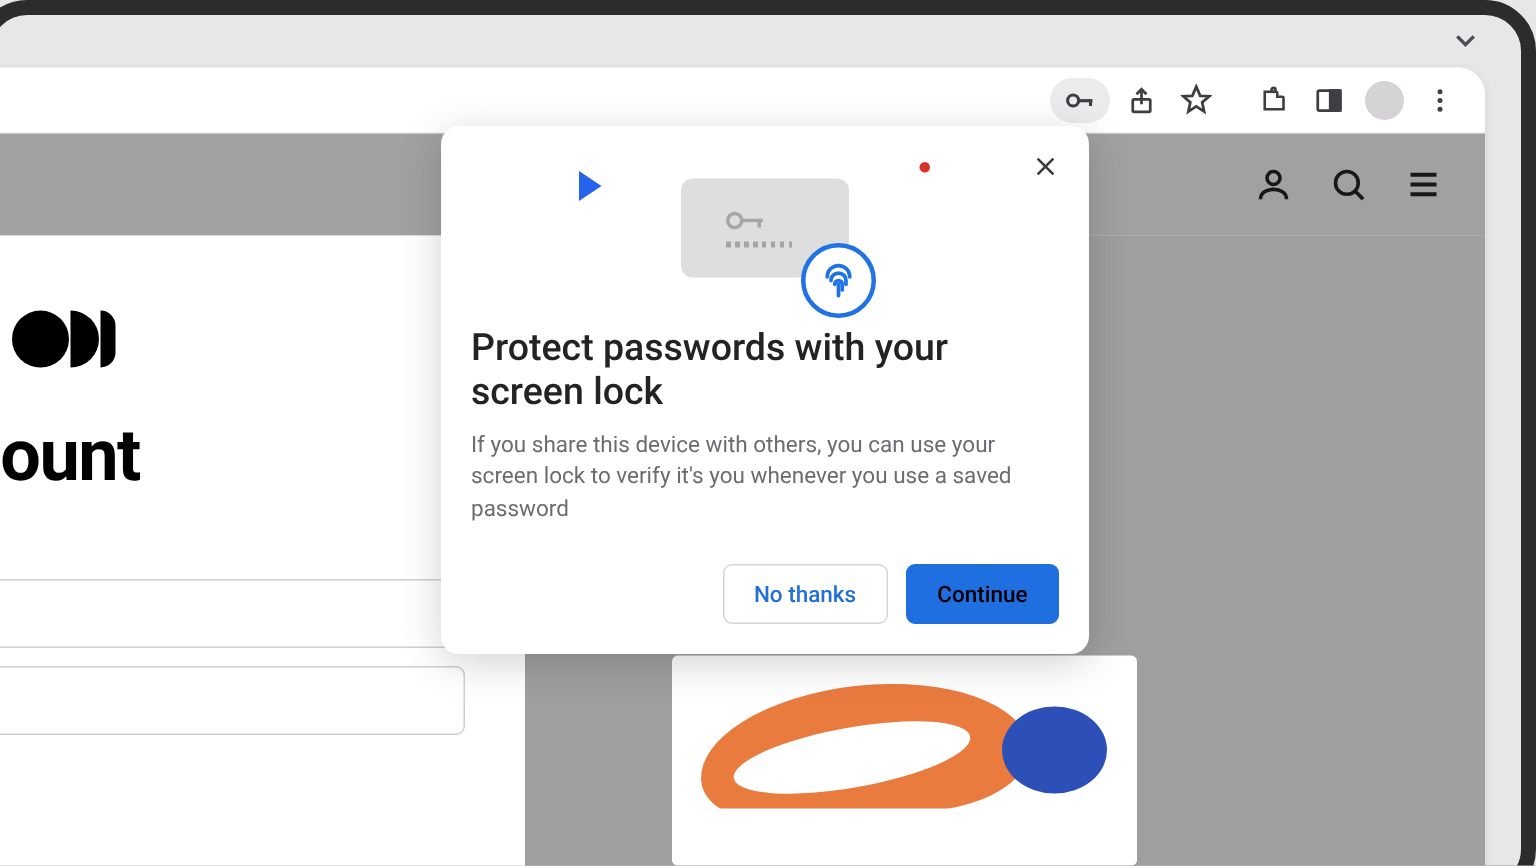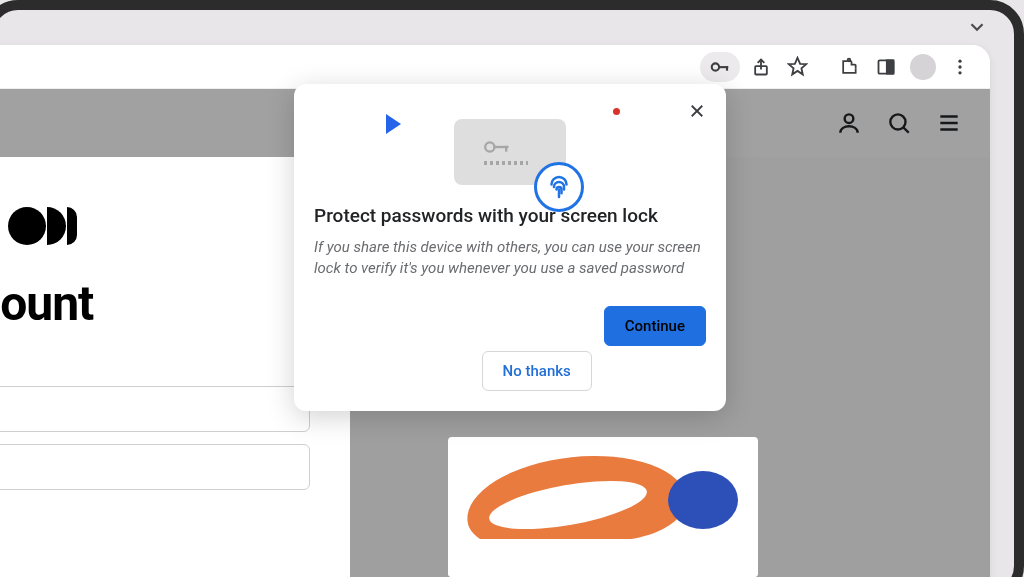--- a/index.html
+++ b/index.html
@@ -28,25 +28,25 @@
     .shoe .white-sw { position:absolute; left:40px; top:48px; width:160px; height:40px; background:#fff; border-radius:50%; transform:rotate(-10deg); }
     .popover { position:absolute; left:294px; top:84px; width:432px; background:#fff; border-radius:12px; box-shadow:0 6px 28px rgba(0,0,0,0.18); padding:16px 20px 20px 20px; }
     .popover .close { position:absolute; top:12px; right:14px; width:30px; height:30px; display:flex; align-items:center; justify-content:center; color:#3a3c3f; cursor:pointer; }
     .pop-header-illus { height:96px; display:flex; align-items:center; justify-content:center; position:relative; }
     .play-tri { position:absolute; left:72px; top:14px; width:0; height:0; border-top:10px solid transparent; border-bottom:10px solid transparent; border-left:15px solid #2563eb; }
     .red-dot { position:absolute; right:86px; top:8px; width:7px; height:7px; background:#d9322b; border-radius:50%; }
     .card-illus { width:112px; height:66px; background:#dedede; border-radius:8px; position:relative; margin-top:8px; }
     .card-illus .key-gray { position:absolute; left:30px; top:18px; color:#a6a6a6; }
     .card-illus .dots { position:absolute; left:30px; top:42px; width:44px; height:4px; background:repeating-linear-gradient(90deg,#a6a6a6 0 3px,transparent 3px 6px); }
     .fp-badge { position:absolute; left:220px; top:62px; width:50px; height:50px; border:3px solid #2073e4; border-radius:50%; display:flex; align-items:center; justify-content:center; background:#fff; }
-    .pop-title { font-size:19px; color:#222325; font-weight:500; margin-top:8px; margin-bottom:10px; }
-    .pop-body { font-size:15px; line-height:1.42; color:#6a6c6f; margin-bottom:26px;font-style:italic; }
+    .pop-title { font-size:25px; color:#222325; font-weight:500; margin-top:22px; margin-bottom:10px; }
+    .pop-body { font-size:15px; line-height:1.42; color:#6a6c6f; margin-bottom:26px; }
     .pop-actions { display:flex; justify-content:flex-end; gap:12px; }
     .btn { height:40px; padding:0 20px; border-radius:6px; font-size:15px; font-weight:500; display:inline-flex; align-items:center; cursor:pointer; }
-    .btn-secondary { background:#fff; border:1px solid #d6d6d8; color:#236fd8;margin-top:45px; }
+    .btn-secondary { background:#fff; border:1px solid #d6d6d8; color:#236fd8; }
     .btn-primary { background:#1f6fe0; border:1px solid #1f6fe0; color:#000000; }
     .chevron-corner { position:absolute; top:16px; right:36px; color:#4b4d50; }
     .avatar { width:26px; height:26px; background:#d5d3d5; border-radius:50%; }
   </style>
 </head>
 <body>
 
 <div class="chevron-corner">
   <svg width="22" height="22" viewBox="0 0 24 24" fill="none" stroke="currentColor" stroke-width="2.5">
       <polyline points="6 9 12 15 18 9"></polyline>

